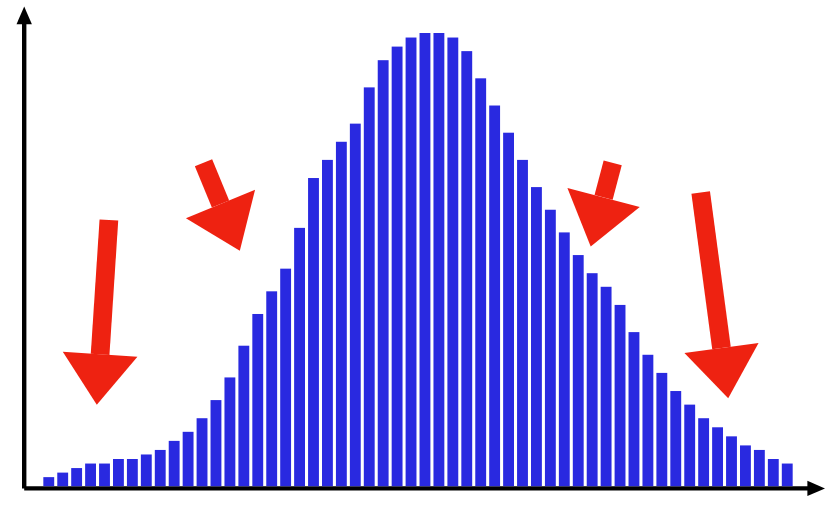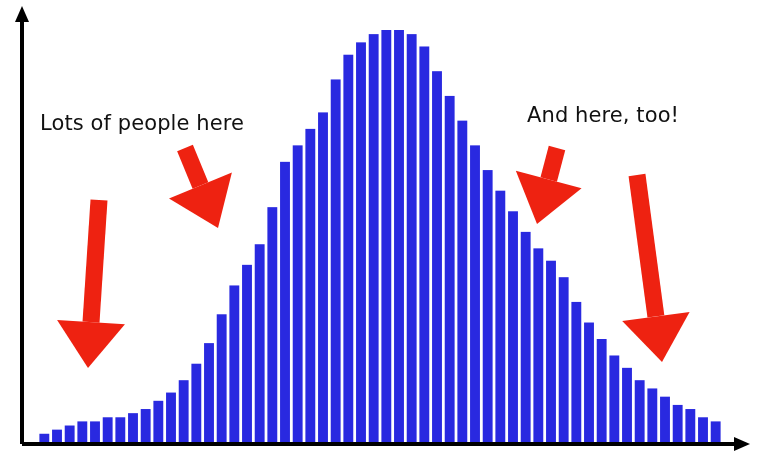--- a/index.html
+++ b/index.html
@@ -125,16 +125,14 @@
           <line x1="557" y1="148" x2="548.71" y2="179.51" stroke="#ee2211" stroke-width="17" stroke-linecap="butt"></line>
           <polygon points="515.83,170.86 581.59,188.17 537,224" fill="#ee2211"></polygon>
         </g>
         <g>
           <line x1="637" y1="175" x2="655.90" y2="316.41" stroke="#ee2211" stroke-width="17" stroke-linecap="butt"></line>
           <polygon points="622.20,320.91 689.60,311.90 662,362" fill="#ee2211"></polygon>
         </g>
       </g>
   </svg>
 
-  <div class="annot-label" id="label-left">Lots of people here</div>
-  <div class="annot-label" id="label-right">And here, too!</div>
 
 </div>
 
 </body></html>

